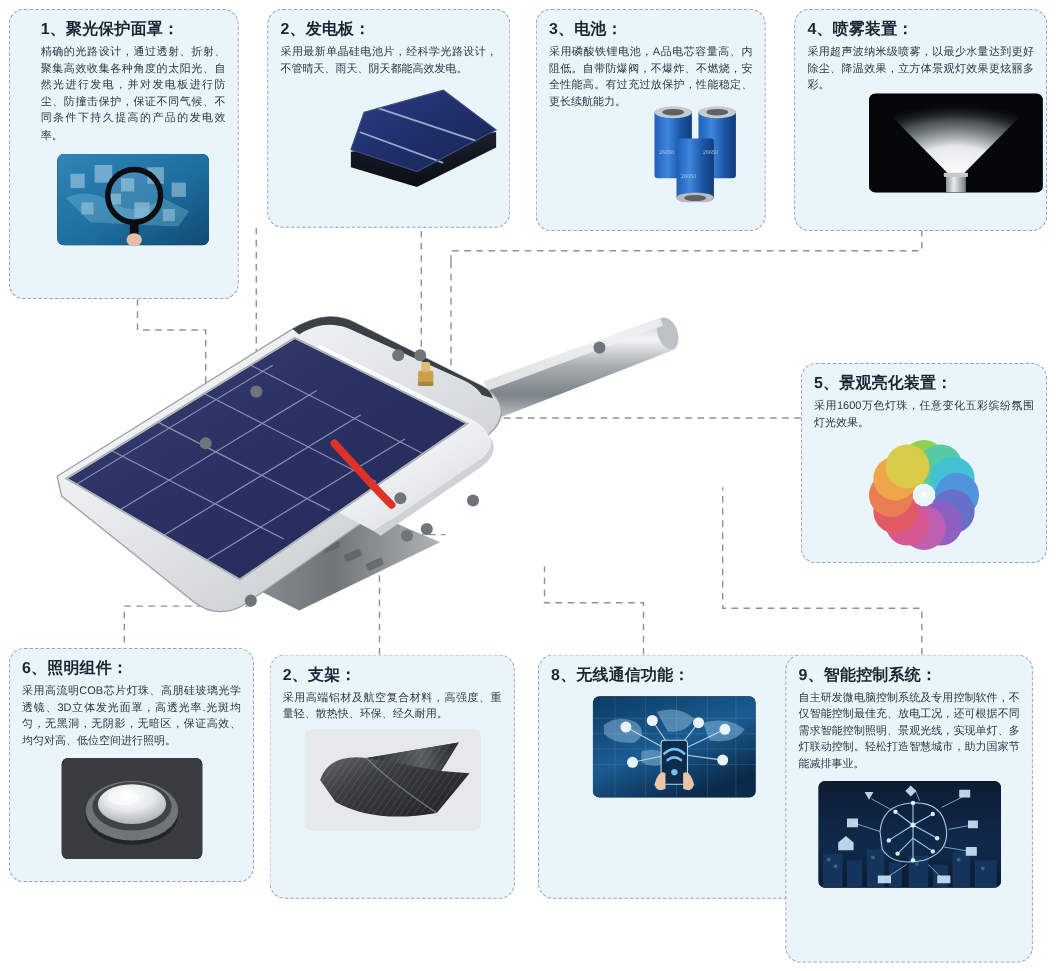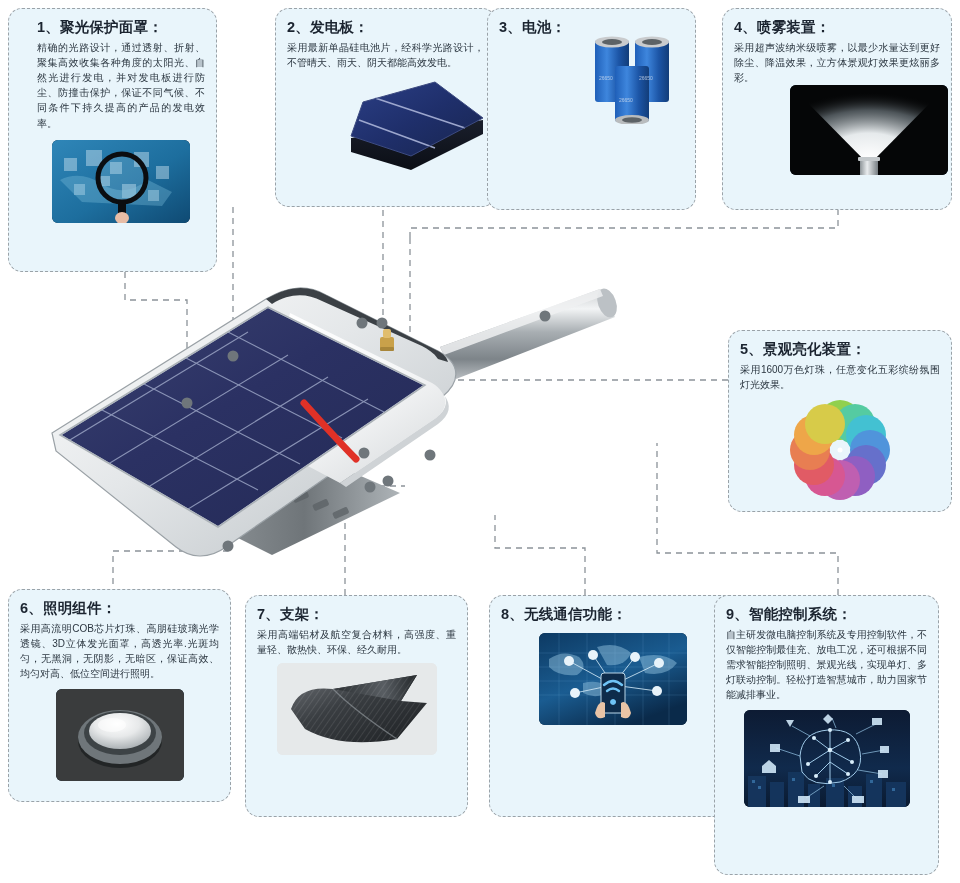--- a/index.html
+++ b/index.html
@@ -46,21 +46,21 @@
   .thumb{
     border-radius:6px;
     overflow:hidden;
     position:relative;
     margin:7px auto 0 auto;
     background:#0b2031;
   }
 
   
   #card1{left:8px;  top:8px;   width:209px; height:264px;padding-left:28px;}
-  #card2{left:243px;top:8px;   width:221px; height:199px;margin-left:32px;}
+  #card2{left:243px;top:8px;   width:221px; height:199px;}
   #card3{left:487px;top:8px;   width:209px; height:202px;}
   #card4{left:722px;top:8px;   width:230px; height:202px;}
   #card5{left:728px;top:330px; width:224px; height:182px;}
   #card6{left:8px;  top:589px; width:223px; height:213px;}
   #card7{left:245px;top:595px; width:223px; height:222px;}
   #card8{left:489px;top:595px; width:248px; height:222px;}
   #card9{left:714px;top:595px; width:225px; height:280px;}
 
   
   #thumb1{width:138px;height:83px;margin-top:9px;}
@@ -258,20 +258,21 @@
           <path d="M60 26 L150 56"></path>
             <path d="M44 48 L120 76"></path>
         </g>
         <path d="M48 30 L120 10 L168 46 L96 84 L36 64 Z" fill="none" stroke="#3c4a80" stroke-width="1"></path>
       </svg>
     </div>
   </div>
 
   <div class="card" id="card3">
     <p class="title">3、电池：</p>
+    <p class="body">采用磷酸铁锂电池，A品电芯容量高、内阻低。自带防爆阀，不爆炸、不燃烧，安全性能高。有过充过放保护，性能稳定、更长续航能力。</p>
     <div class="thumb" id="thumb3">
       <svg class="fill" viewBox="0 0 120 92">
         <defs>
           <linearGradient id="t3c" x1="0" y1="0" x2="1" y2="0">
             <stop offset="0%" stop-color="#1f5fb8"></stop>
               <stop offset="35%" stop-color="#3e86dd"></stop>
             <stop offset="70%" stop-color="#1c55a6"></stop>
               <stop offset="100%" stop-color="#123d79"></stop>
           </linearGradient>
         </defs>
@@ -367,21 +368,21 @@
         <ellipse cx="64" cy="52" rx="42" ry="27" fill="#222526"></ellipse>
         <ellipse cx="64" cy="48" rx="42" ry="27" fill="#6f767a"></ellipse>
         <ellipse cx="64" cy="44" rx="36" ry="22" fill="#3d4346"></ellipse>
         <ellipse cx="64" cy="42" rx="31" ry="18" fill="url(#t6l)"></ellipse>
         <ellipse cx="56" cy="36" rx="14" ry="7" fill="#ffffff" opacity=".55"></ellipse>
       </svg>
     </div>
   </div>
 
   <div class="card" id="card7">
-    <p class="title">7、支架：</p>
+    <p class="title">2、支架：</p>
     <p class="body">采用高端铝材及航空复合材料，高强度、重量轻、散热快、环保、经久耐用。</p>
     <div class="thumb" id="thumb7">
       <svg class="fill" viewBox="0 0 160 92">
         <defs>
           <linearGradient id="t7a" x1="0" y1="0" x2="1" y2="1">
             <stop offset="0%" stop-color="#6d7176"></stop>
               <stop offset="40%" stop-color="#3a3e42"></stop>
             <stop offset="100%" stop-color="#1d2023"></stop>
           </linearGradient>
           <linearGradient id="t7b" x1="0" y1="0" x2="1" y2="0">

